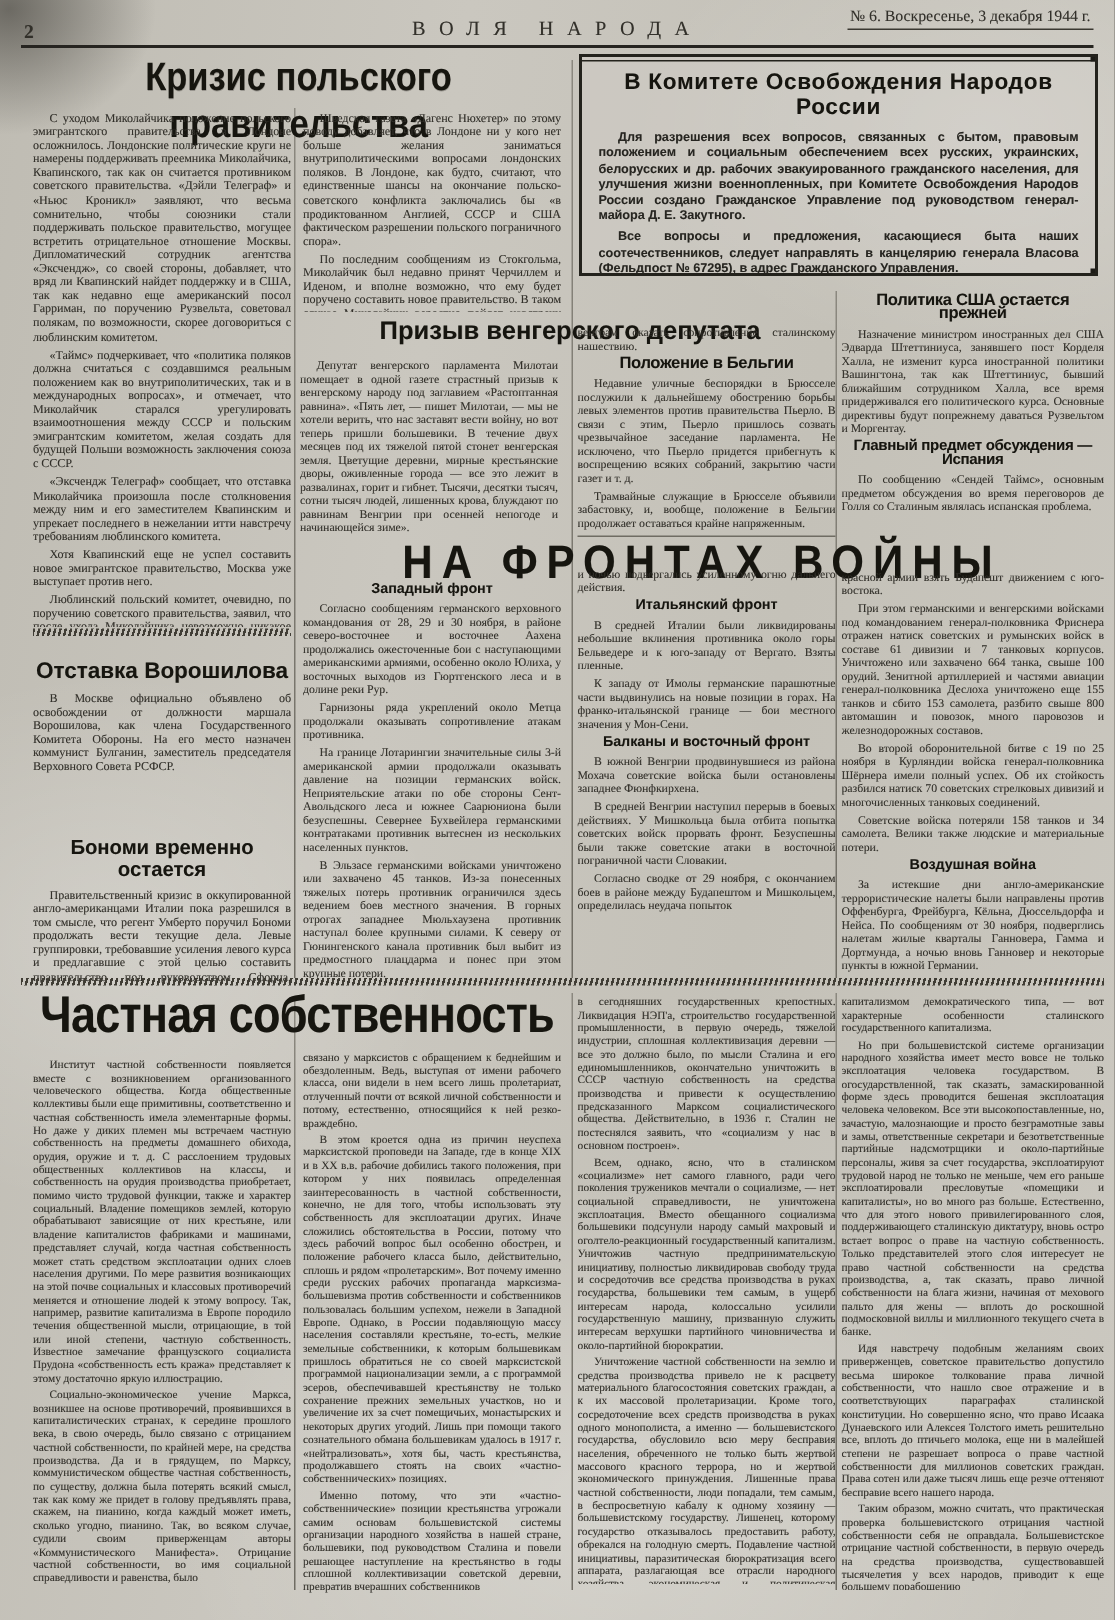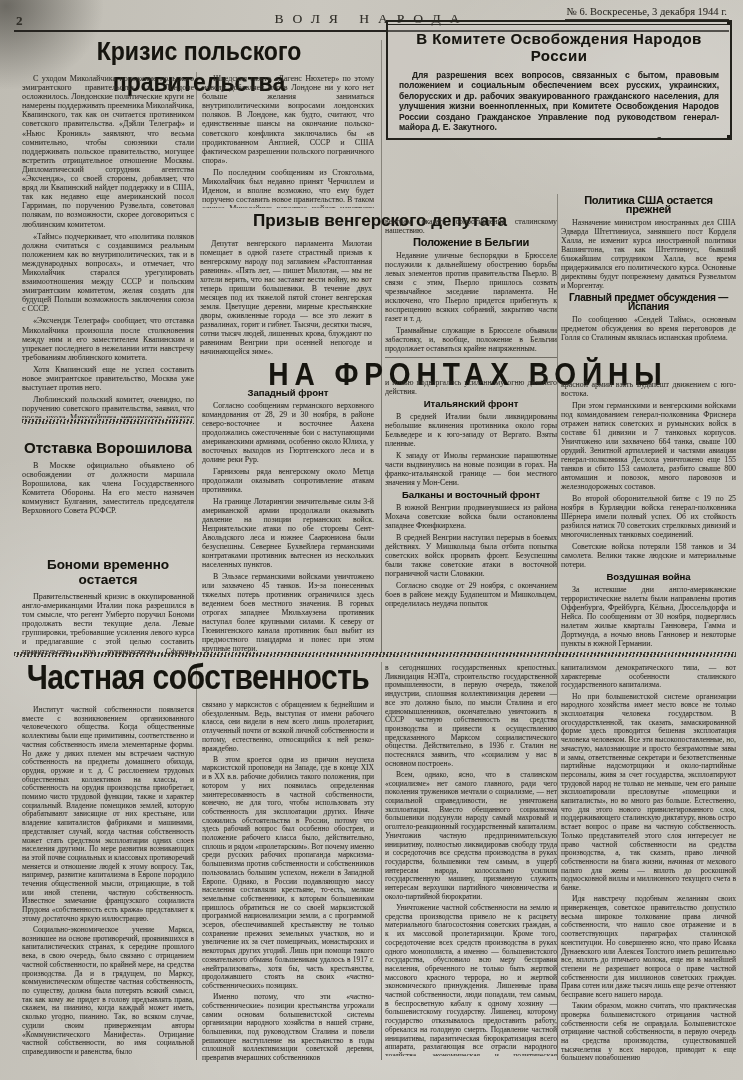--- a/index.html
+++ b/index.html
@@ -35,21 +35,21 @@
   
   .vrule{position:absolute;width:1px;background:linear-gradient(#8b887f,#6f6c63);}
   .hrule{position:absolute;height:1px;background:#6f6c63;}
   .hatch{position:absolute;height:5px;background-image:repeating-linear-gradient(105deg,#403d35 0 1.6px,rgba(0,0,0,0) 1.6px 3.4px);}
   
   header{position:absolute;left:14px;top:4px;width:715px;height:26px;border-bottom:2.5px solid #262420;}
   .pagenum{position:absolute;left:2px;top:9px;font-size:13px;font-weight:bold;}
   .masthead{position:absolute;left:50%;transform:translateX(-50%);top:7px;font-size:13.5px;letter-spacing:9px;white-space:nowrap;}
   .issue{position:absolute;right:0;top:2px;font-size:10.5px;border-bottom:1px solid #3a3831;padding:0 2px 2px;}
   
-  #committee-box{left:386px;top:20px;width:346px;height:120px;box-sizing:border-box;border:2.5px solid #23221c;
+  #committee-box{left:386px;top:36px;width:346px;height:148px;box-sizing:border-box;border:2.5px solid #23221c;
      padding:6px 11px 4px;background:rgba(215,213,206,.25);}
   #committee-box::before{content:"";position:absolute;left:0;right:0;top:2px;height:1px;background:#23221c;}
   #committee-box h2{font-size:15px;letter-spacing:.5px;margin:2px 0 6px;}
   .box-body{font-family:"Liberation Sans",sans-serif;font-weight:bold;font-size:8.4px;line-height:10.4px;
      text-align:justify;color:#262520;}
   .box-body p{margin:0 0 4px;text-indent:13px;}
   .corner{position:absolute;width:8px;height:8px;background:#1c1b16;}
 </style>
 </head>
 <body>
@@ -133,21 +133,21 @@
         <p>По сообщению «Сендей Таймс», основным предметом обсуждения во время переговоров де Голля со Сталиным являлась испанская проблема.</p>
       </div>
   </section>
 
   <h1 id="fronts-title" class="abs hs center">НА ФРОНТАХ ВОЙНЫ</h1>
 
   <section class="abs bt f78" style="left:202px;top:386px;width:172px;height:266px;">
     <h3 class="hs center h-tiny">Западный фронт</h3>
     <div>
         <p>Согласно сообщениям германского верховного командования от 28, 29 и 30 ноября, в районе северо-восточнее и восточнее Аахена продолжались ожесточенные бои с наступающими американскими армиями, особенно около Юлиха, у восточных выходов из Гюртгенского леса и в долине реки Рур.</p>
-        <p>Гарнизоны ряда венгерскому около Метца продолжали оказывать сопротивление атакам противника.</p>
+        <p>Гарнизоны ряда укреплений около Метца продолжали оказывать сопротивление атакам противника.</p>
         <p>На границе Лотарингии значительные силы 3-й американской армии продолжали оказывать давление на позиции германских войск. Неприятельские атаки по обе стороны Сент-Авольдского леса и южнее Саарюниона были безуспешны. Севернее Бухвейлера германскими контратаками противник вытеснен из нескольких населенных пунктов.</p>
         <p>В Эльзасе германскими войсками уничтожено или захвачено 45 танков. Из-за понесенных тяжелых потерь противник ограничился здесь ведением боев местного значения. В горных отрогах западнее Мюльхаузена противник наступал более крупными силами. К северу от Гюнингенского канала противник был выбит из предмостного плацдарма и понес при этом крупные потери.</p>
       </div>
   </section>
 
   <section class="abs bt f78" style="left:385px;top:378px;width:172px;height:274px;">
     <p class="cont">и ночью подвергались усиленному огню дальнего действия.</p>
     <h3 class="hs center h-tiny">Итальянский фронт</h3>
     <div>
         <p>В средней Италии были ликвидированы небольшие вклинения противника около горы Бельведере и к юго-западу от Вергато. Взяты пленные.</p>

